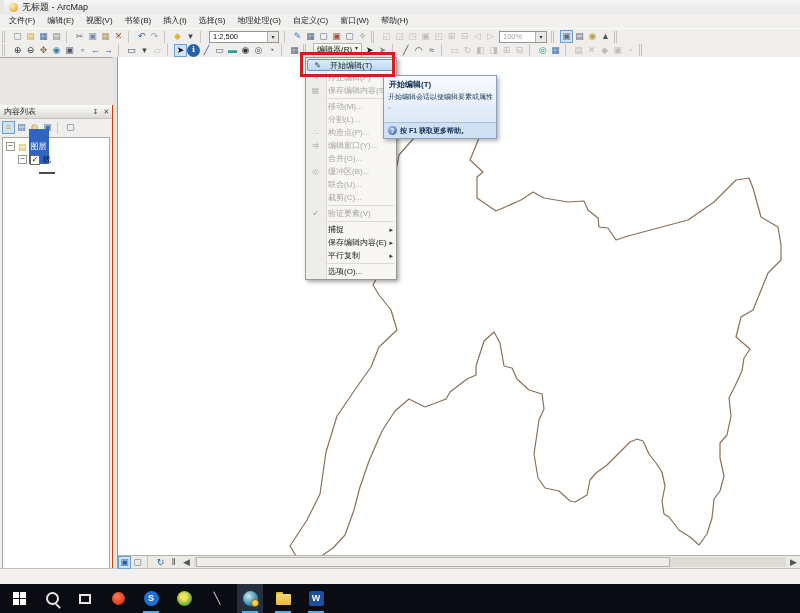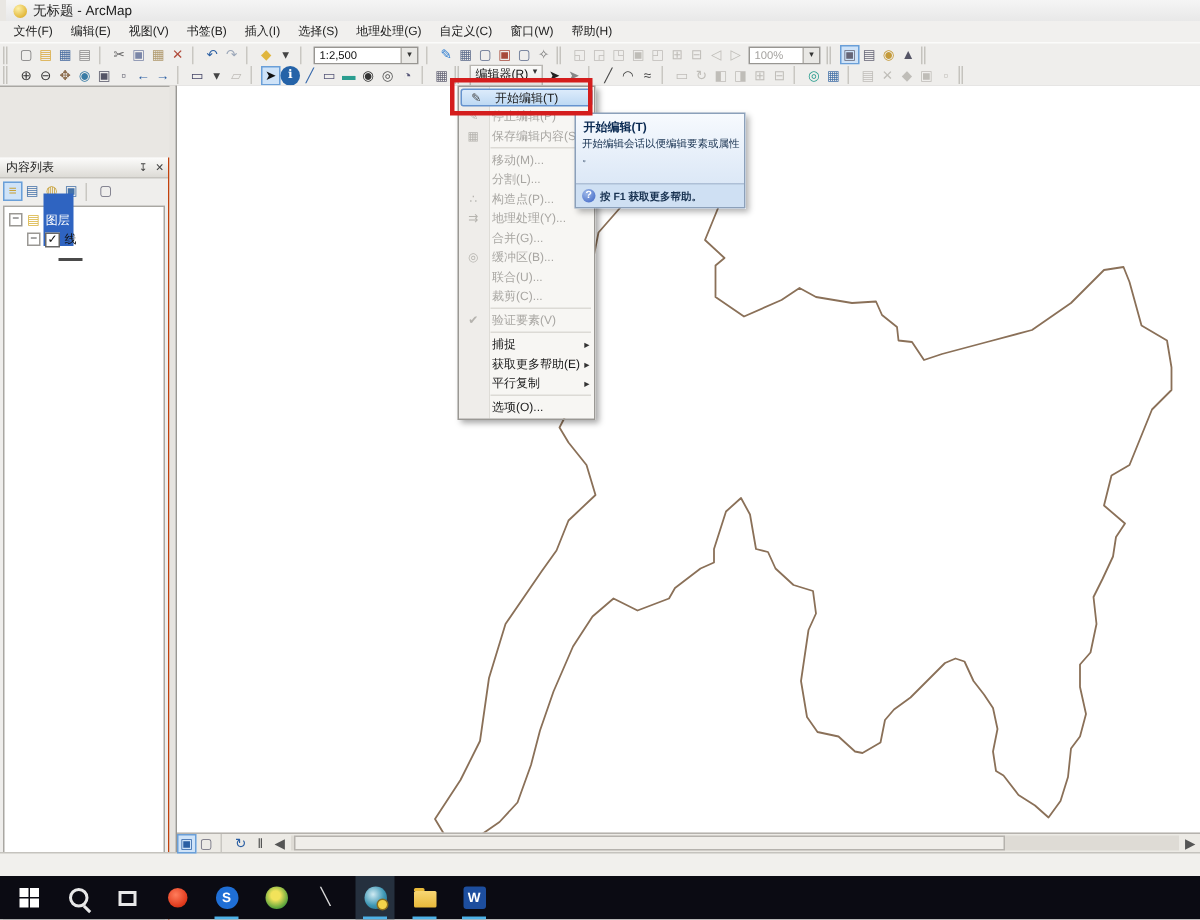--- a/index.html
+++ b/index.html
@@ -294,21 +294,21 @@
     <div class="mrow mdis">
       <span class="mico"></span>
       <span class="mlabel">分割(L)...</span>
     </div>
     <div class="mrow mdis">
       <span class="mico">∴</span>
       <span class="mlabel">构造点(P)...</span>
     </div>
     <div class="mrow mdis">
       <span class="mico">⇉</span>
-      <span class="mlabel">地理处理(Y)...</span>
+      <span class="mlabel">编辑窗口(Y)...</span>
     </div>
     <div class="mrow mdis">
       <span class="mico"></span>
       <span class="mlabel">合并(G)...</span>
     </div>
     <div class="mrow mdis">
       <span class="mico">◎</span>
       <span class="mlabel">缓冲区(B)...</span>
     </div>
     <div class="mrow mdis">
@@ -325,21 +325,21 @@
       <span class="mlabel">验证要素(V)</span>
     </div>
     <div class="msep"></div>
     <div class="mrow">
       <span class="mico"></span>
       <span class="mlabel">捕捉</span>
       <span class="marrow">▸</span>
     </div>
     <div class="mrow">
       <span class="mico"></span>
-      <span class="mlabel">获取更多帮助(E)</span>
+      <span class="mlabel">保存编辑内容(E)</span>
       <span class="marrow">▸</span>
     </div>
     <div class="mrow">
       <span class="mico"></span>
       <span class="mlabel">平行复制</span>
       <span class="marrow">▸</span>
     </div>
     <div class="msep"></div>
     <div class="mrow">
       <span class="mico"></span>

